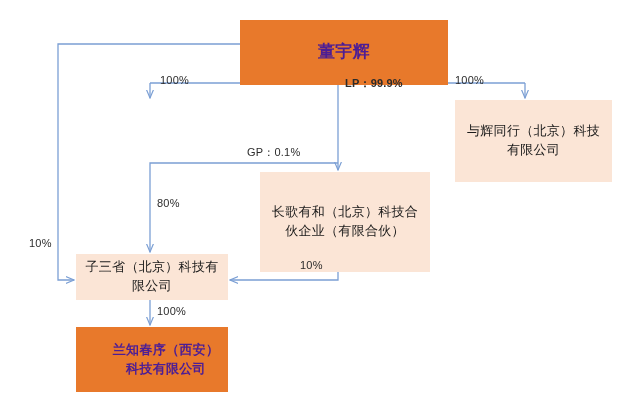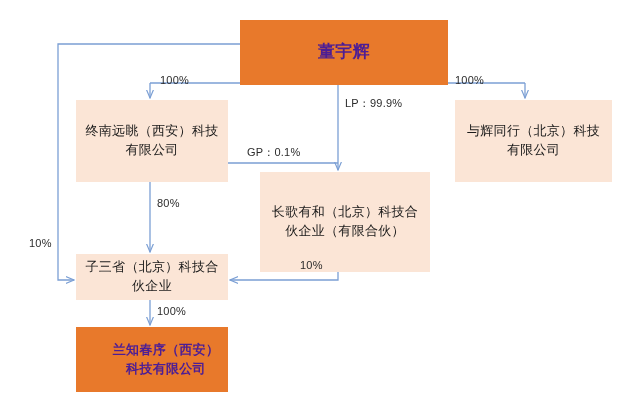--- a/index.html
+++ b/index.html
@@ -56,21 +56,21 @@
   }
   
   #node-dyh        { left: 240px; top: 20px;  width: 208px; height: 65px;  font-size: 17px; font-weight: bold; }
   #node-zhongnan   { left: 76px;  top: 100px; width: 152px; height: 82px;  font-size: 13px; }
   #node-yuhui      { left: 455px; top: 100px; width: 157px; height: 82px;  font-size: 13px; }
   #node-changge    { left: 260px; top: 172px; width: 170px; height: 100px; font-size: 13px; }
   #node-zisansheng { left: 76px;  top: 254px; width: 152px; height: 46px;  font-size: 13px; }
   #node-lanzhi     { left: 76px;  top: 327px; width: 152px; height: 65px;  font-size: 13px; font-weight: bold; padding-left: 28px; }
   
   #label-zhongnan-pct { left: 160px; top: 74px; }
-  #label-lp-pct       { left: 345px; top: 96px; }
+  #label-lp-pct       { left: 345px; top: 76px; font-weight: bold; }
   #label-yuhui-pct    { left: 455px; top: 74px; }
   #label-gp-pct       { left: 247px; top: 145px; }
   #label-80-pct       { left: 157px; top: 197px; }
   #label-10-left-pct  { left: 29px;  top: 237px; }
   #label-10-right-pct { left: 300px; top: 259px; }
   #label-100-bottom   { left: 157px; top: 305px; }
 </style>
 </head>
 <body>
 
@@ -102,34 +102,31 @@
       <path d="M 338 272 L 338 280 L 230 280" marker-end="url(#arrow)"></path>
 
       <path d="M 150 300 L 150 325" marker-end="url(#arrow)"></path>
     </g>
   </svg>
 
   <div class="node node-primary" id="node-dyh">
     <span class="node-label">董宇辉</span>
   </div>
 
-  <div class="node node-secondary" id="node-zhongnan">
-    <span class="node-label">终南远眺（西安）科技有限公司</span>
-  </div>
 
   <div class="node node-secondary" id="node-changge">
     <span class="node-label">长歌有和（北京）科技合伙企业（有限合伙）</span>
   </div>
 
   <div class="node node-secondary" id="node-yuhui">
     <span class="node-label">与辉同行（北京）科技有限公司</span>
   </div>
 
   <div class="node node-secondary" id="node-zisansheng">
-    <span class="node-label">子三省（北京）科技合伙企业</span>
+    <span class="node-label">子三省（北京）科技有限公司</span>
   </div>
 
   <div class="node node-primary" id="node-lanzhi">
     <span class="node-label">兰知春序（西安）科技有限公司</span>
   </div>
 
   <span class="edge-label" id="label-zhongnan-pct">100%</span>
   <span class="edge-label" id="label-lp-pct">LP：99.9%</span>
   <span class="edge-label" id="label-yuhui-pct">100%</span>
   <span class="edge-label" id="label-gp-pct">GP：0.1%</span>

